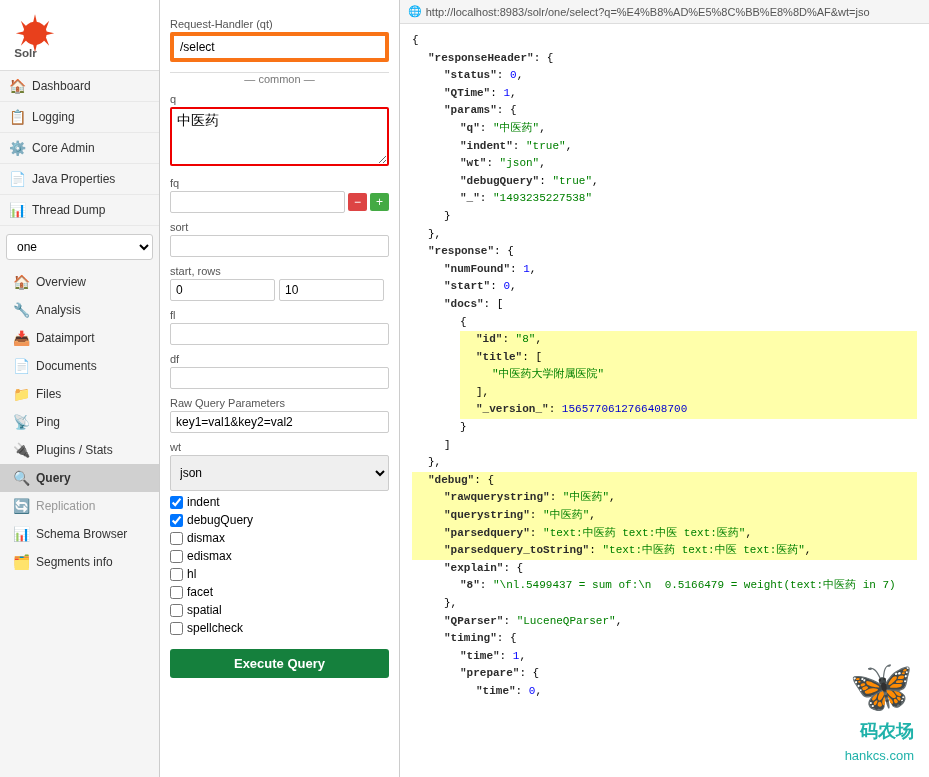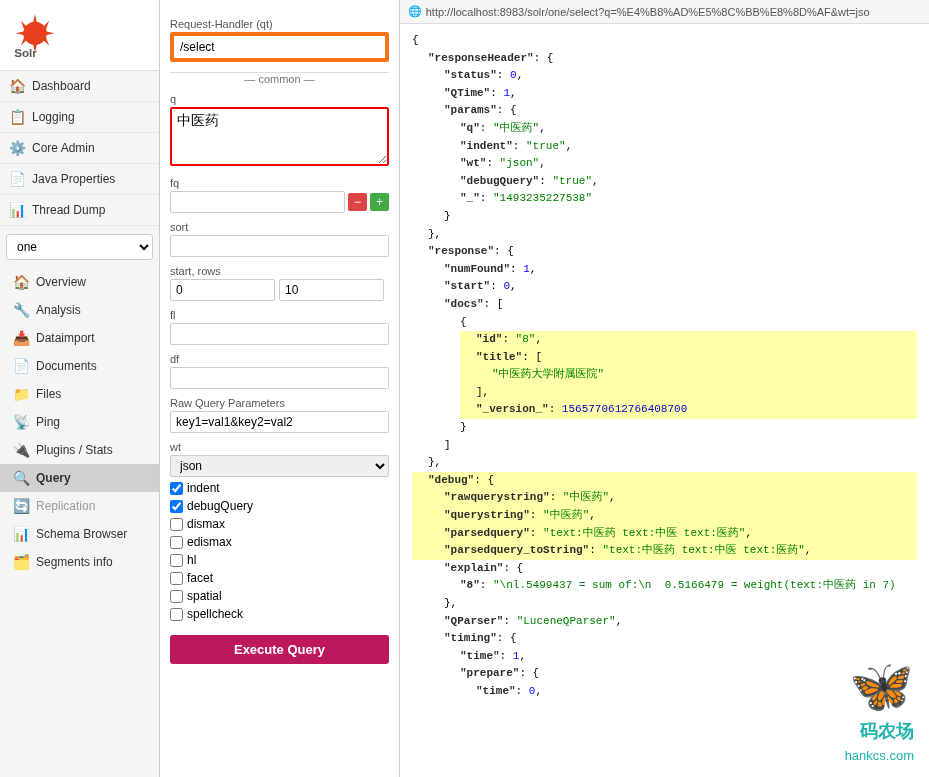--- a/index.html
+++ b/index.html
@@ -163,35 +163,35 @@
     .start-rows input {
       width: 48%;
       border: 1px solid #ccc;
       padding: 3px 5px;
       font-size: 12px;
     }
 
     .wt-select {
       width: 100%;
       border: 1px solid #ccc;
-      padding: 2px 5px;
+      padding: 9px 5px;
       font-size: 12px;
       border-radius: 2px;
     }
 
     .checkbox-row {
       display: flex;
       align-items: center;
       gap: 4px;
       margin: 4px 0;
       font-size: 12px;
     }
 
     .execute-btn {
-      background: #be185d;
+      background: #15803d;
       color: #fff;
       border: none;
       border-radius: 3px;
       padding: 7px 14px;
       font-size: 13px;
       cursor: pointer;
       margin-top: 10px;
       width: 100%;
       font-weight: bold;
     }

